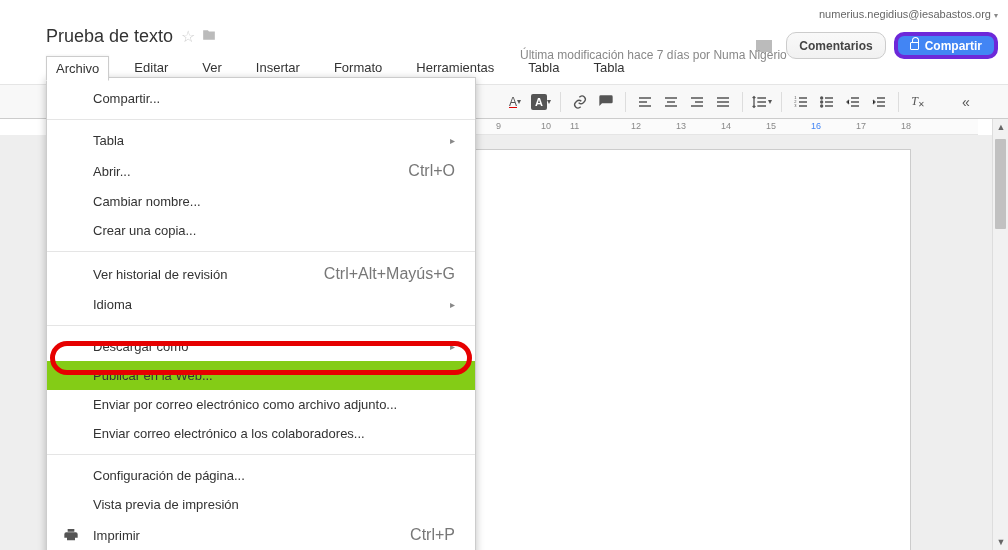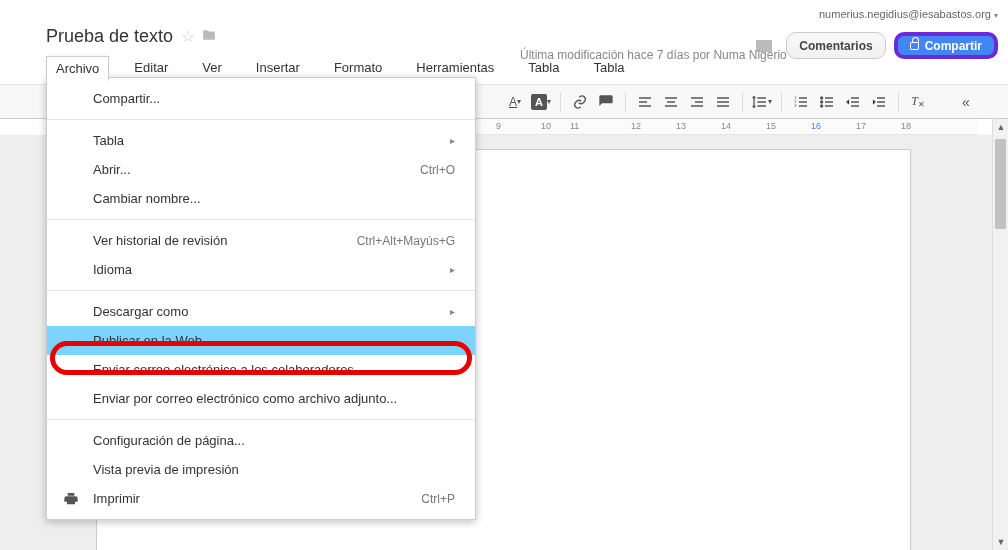--- a/index.html
+++ b/index.html
@@ -236,34 +236,34 @@
     font-size:13px;
     color:#333;
     cursor:pointer;
     display:flex;
     align-items:center;
     position:relative;
   }
   .dd-item .shortcut {
     margin-left:auto;
     color:#777;
-    font-size:12px;
+    font-size:16px;
   }
   .dd-item .sub-arrow {
     margin-left:auto;
     color:#888;
     font-size:10px;
   }
   .dd-sep {
     height:1px;
     background:#e5e5e5;
     margin:6px 0;
   }
   .dd-item.highlighted {
-    background:#7dd3fc;
+    background:#84cc16;
   }
   .dd-print-icon {
     position:absolute;
     left:16px;
     width:16px;height:16px;
   }
   .annotation {
     position:absolute;
     top:341px;
     left:50px;
@@ -425,37 +425,38 @@
   <div class="dd-sep"></div>
   <div class="dd-item">
     <span>Tabla</span>
     <span class="sub-arrow">▸</span>
   </div>
   <div class="dd-item">
     <span>Abrir...</span>
     <span class="shortcut">Ctrl+O</span>
   </div>
   <div class="dd-item">Cambiar nombre...</div>
+  <div class="dd-item">Crear una copia...</div>
   <div class="dd-sep"></div>
   <div class="dd-item">
     <span>Ver historial de revisión</span>
     <span class="shortcut">Ctrl+Alt+Mayús+G</span>
   </div>
   <div class="dd-item">
     <span>Idioma</span>
     <span class="sub-arrow">▸</span>
   </div>
   <div class="dd-sep"></div>
   <div class="dd-item">
     <span>Descargar como</span>
     <span class="sub-arrow">▸</span>
   </div>
   <div class="dd-item highlighted">Publicar en la Web...</div>
+  <div class="dd-item">Enviar por correo electrónico como archivo adjunto...</div>
   <div class="dd-item">Enviar correo electrónico a los colaboradores...</div>
-  <div class="dd-item">Enviar por correo electrónico como archivo adjunto...</div>
   <div class="dd-sep"></div>
   <div class="dd-item">Configuración de página...</div>
   <div class="dd-item">Vista previa de impresión</div>
   <div class="dd-item">
     <span class="dd-print-icon">
       <svg viewBox="0 0 24 24" fill="#555">
           <path d="M19 8H5a3 3 0 0 0-3 3v5h4v4h12v-4h4v-5a3 3 0 0 0-3-3zM7 3h10v4H7z"></path>
         </svg>
     </span>
     <span>Imprimir</span>

